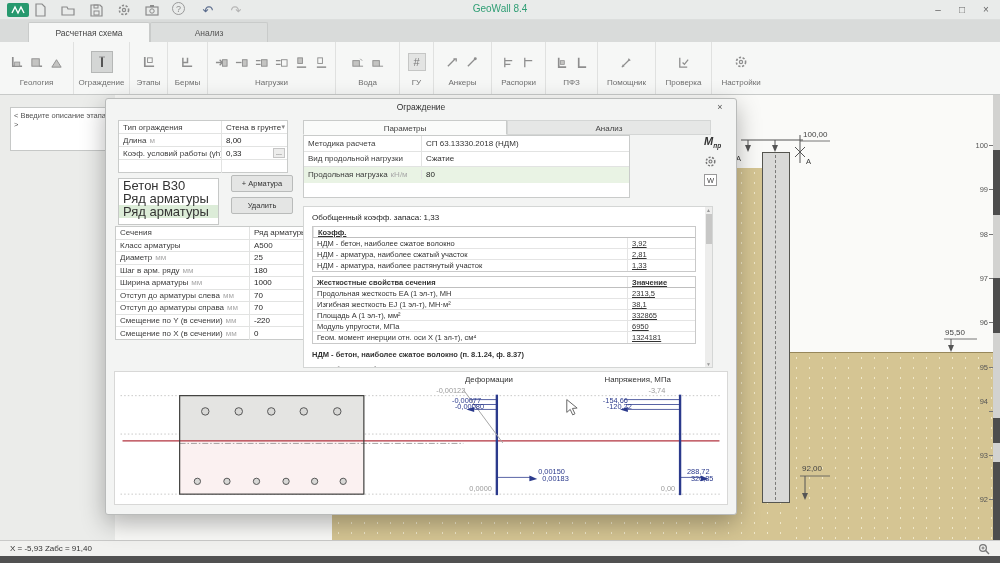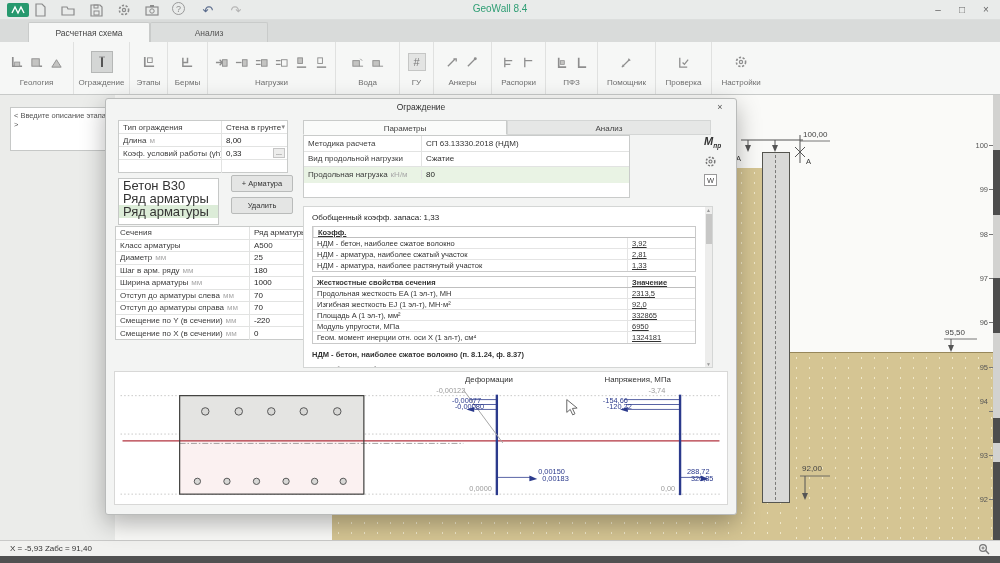--- a/index.html
+++ b/index.html
@@ -570,21 +570,21 @@
         <div class="rrow head">
             <div class="rc1">Жесткостные свойства сечения</div>
             <div class="rc2">Значение</div>
           </div>
         <div class="rrow">
             <div class="rc1">Продольная жесткость EA (1 эл-т), МН</div>
             <div class="rc2">2313,5</div>
           </div>
         <div class="rrow">
             <div class="rc1">Изгибная жесткость EJ (1 эл-т), МН·м²</div>
-            <div class="rc2">92,0</div>
+            <div class="rc2">38,1</div>
           </div>
         <div class="rrow">
             <div class="rc1">Площадь A (1 эл-т), мм²</div>
             <div class="rc2">332865</div>
           </div>
         <div class="rrow">
             <div class="rc1">Модуль упругости, МПа</div>
             <div class="rc2">6950</div>
           </div>
         <div class="rrow">

